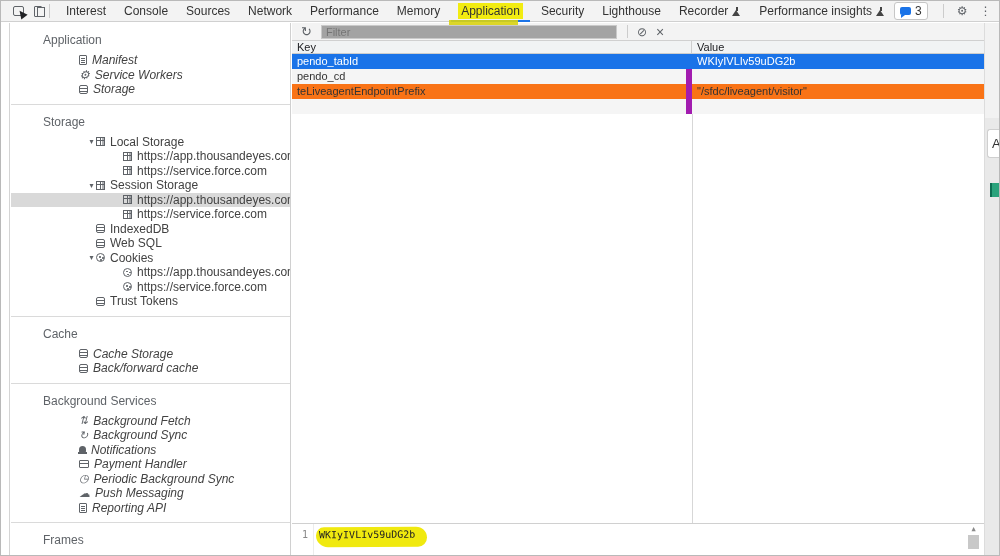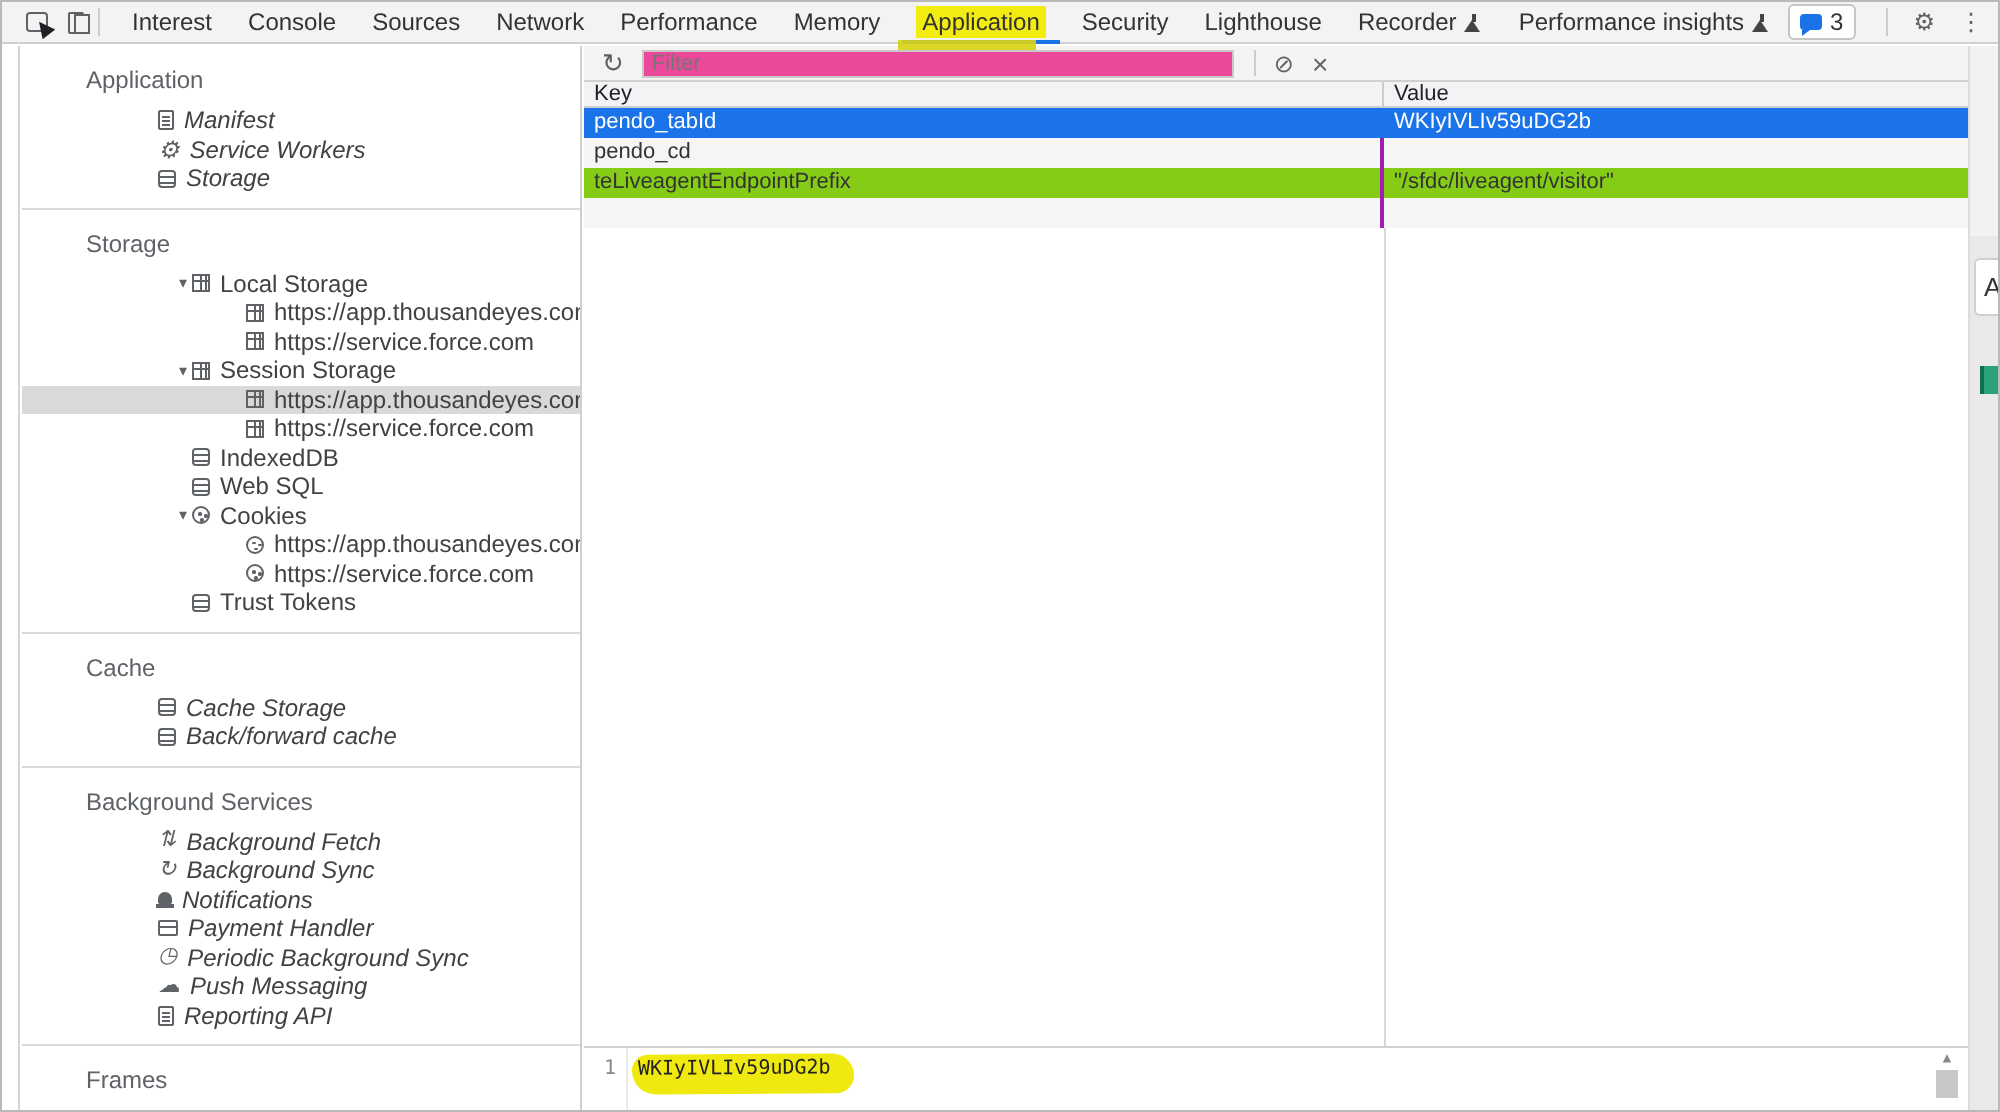--- a/index.html
+++ b/index.html
@@ -60,33 +60,33 @@
   .tw { width:9px; text-align:center; color:#5f6368; font-size:8px; flex:none; }
   .ind-app { padding-left:68px;font-style:italic; }
   .ind-texp { padding-left:76px; }
   .ind-tplain { padding-left:85px; }
   .ind-sub { padding-left:112px; }
 
   
   .main { position:absolute; top:22px; left:291px; right:15px; bottom:0; background:#fff; }
   .m-toolbar { height:18px; background:#f3f3f3; border-bottom:1px solid #d0d0d0; display:flex; align-items:center; padding-left:9px; }
   .refresh { color:#5f6368; font-size:13px; line-height:13px; }
-  .filter-input { margin-left:9px; width:296px; height:14px; border:1px solid #c9c9c9; background:#ec4899; font-family:"Liberation Sans", sans-serif; font-size:11px; padding:0 4px; color:#333; outline:none; }
+  .filter-input { margin-left:9px; width:296px; height:14px; border:1px solid #c9c9c9; background:#a3a3a3; font-family:"Liberation Sans", sans-serif; font-size:11px; padding:0 4px; color:#333; outline:none; }
   .filter-input::placeholder { color:#757575; }
   .m-sep { width:1px; height:13px; background:#ccc; margin-left:10px; }
   .m-ic { color:#5f6368; margin-left:9px; font-size:12px; line-height:12px; }
   .m-close { font-size:14px; }
 
   .gridarea { position:absolute; top:18px; left:0; right:0; bottom:32px; background:#fff; }
   .colline { position:absolute; left:400px; top:0; bottom:0; width:1px; background:#d7d7d7; z-index:0; }
   .gh { position:relative; z-index:1; display:flex; height:13px; background:#f1f3f4; border-bottom:1px solid #cdcdcd; font-size:11px; color:#202124; }
   .gh .c1 { width:400px; border-right:1px solid #cdcdcd; padding:0 16px 0 5px; line-height:13px; }
   .gh .c2 { flex:1; padding-left:5px; line-height:13px; }
-  .grow { position:relative; z-index:1; display:flex; height:15px; font-size:11px; line-height:15px; background:#84cc16; }
-  .grow .c1 { width:400px; border-right:2px solid #a21caf; padding-left:5px; overflow:hidden; }
+  .grow { position:relative; z-index:1; display:flex; height:15px; font-size:11px; line-height:15px; background:#f97316; }
+  .grow .c1 { width:400px; border-right:6px solid #a21caf; padding-left:5px; overflow:hidden; }
   .grow .c2 { flex:1; padding-left:5px; overflow:hidden; }
   .grow.stripe { background:#f5f5f5; }
   .grow.selected { background:#1a73e8; color:#fff; }
   .grow.selected .c1 { border-right:none; }
 
   
   .preview { position:absolute; left:0; right:0; bottom:0; height:32px; border-top:1px solid #d0d0d0; background:#fff; display:flex; font-family:"DejaVu Sans Mono", monospace; font-size:10px; }
   .pv-gutter { width:22px; text-align:right; padding:5px 5px 0 0; color:#888; border-right:1px solid #ececec; flex:none; }
   .pv-val { position:relative; padding:3px 0 0 2px; color:#222; }
   .pv-hl { display:inline-block; background:#f0e90f; border-radius:8px 11px 9px 12px; padding:2px 12px 7px 3px; transform:rotate(-0.4deg); }

